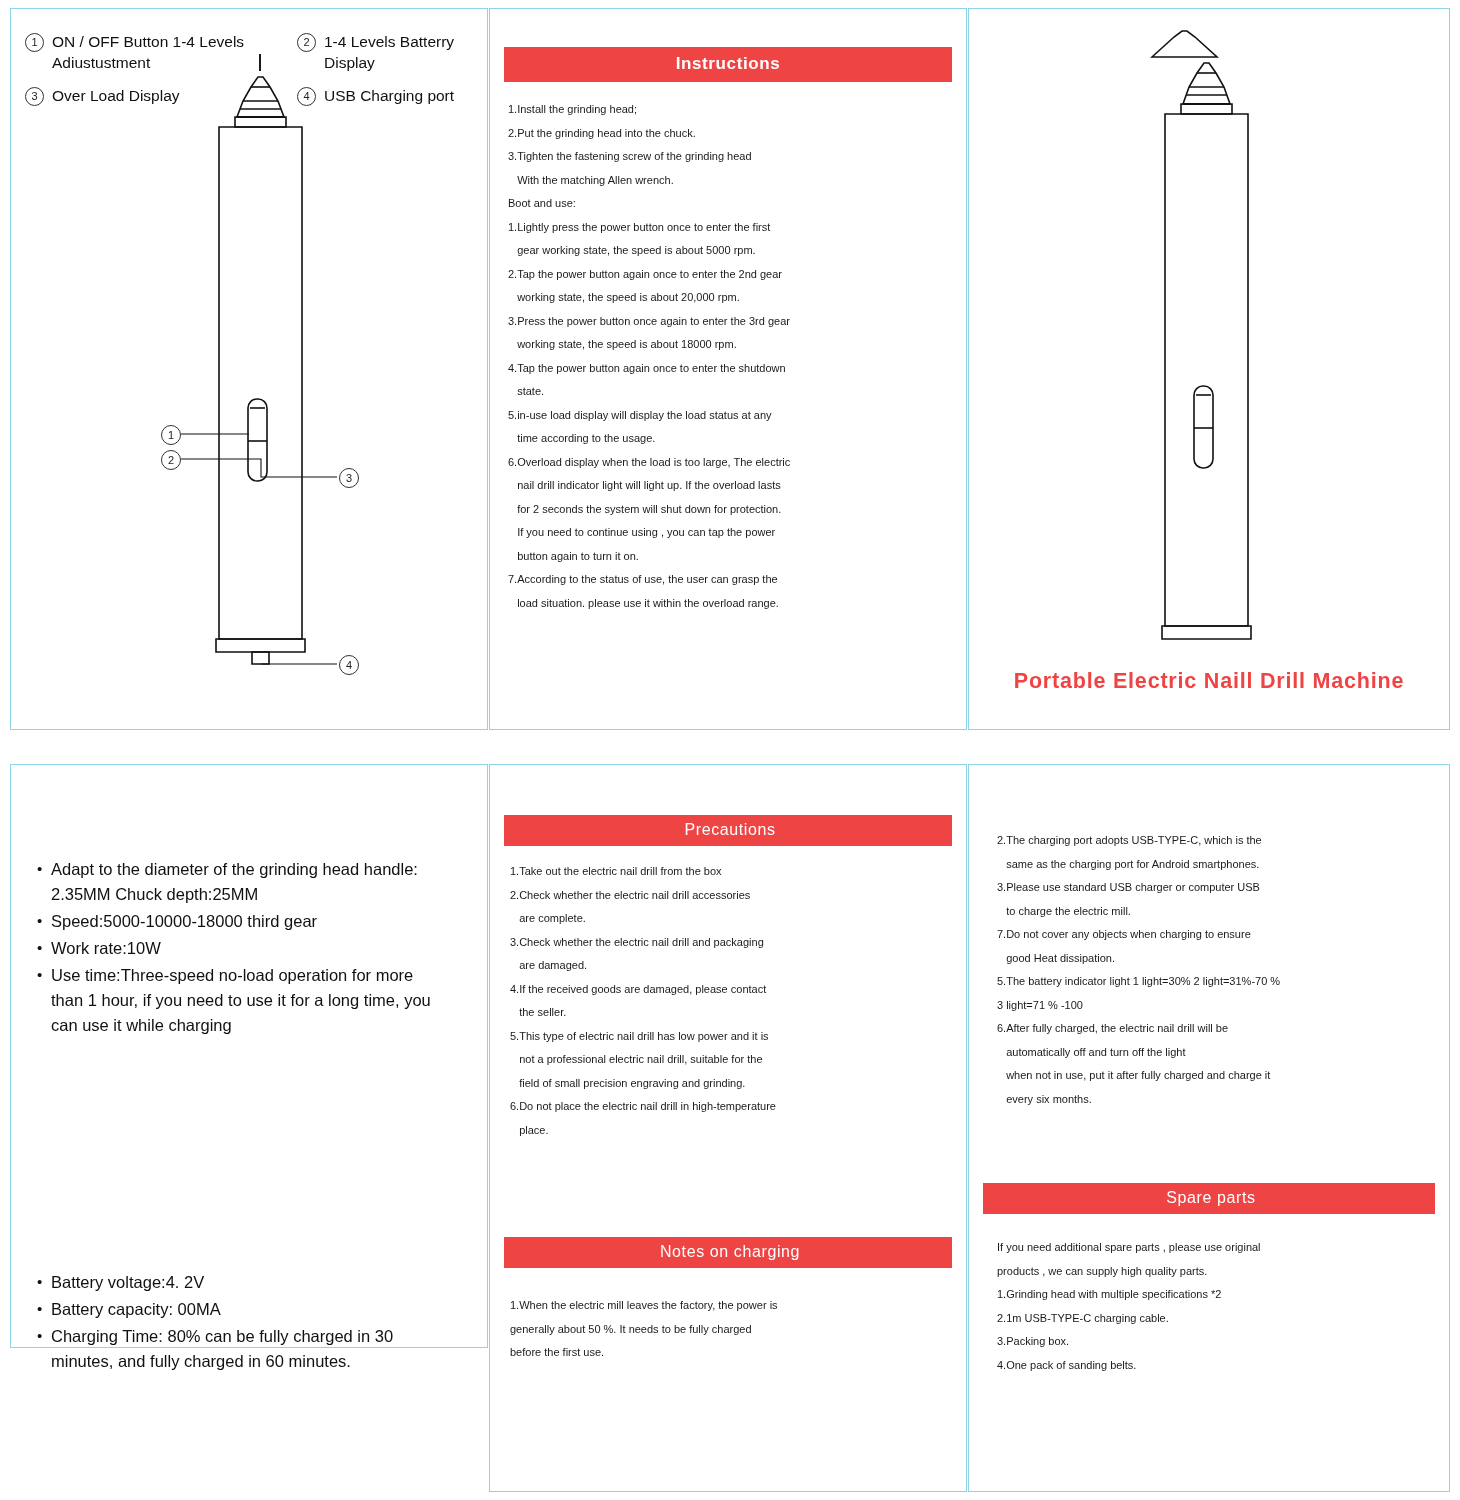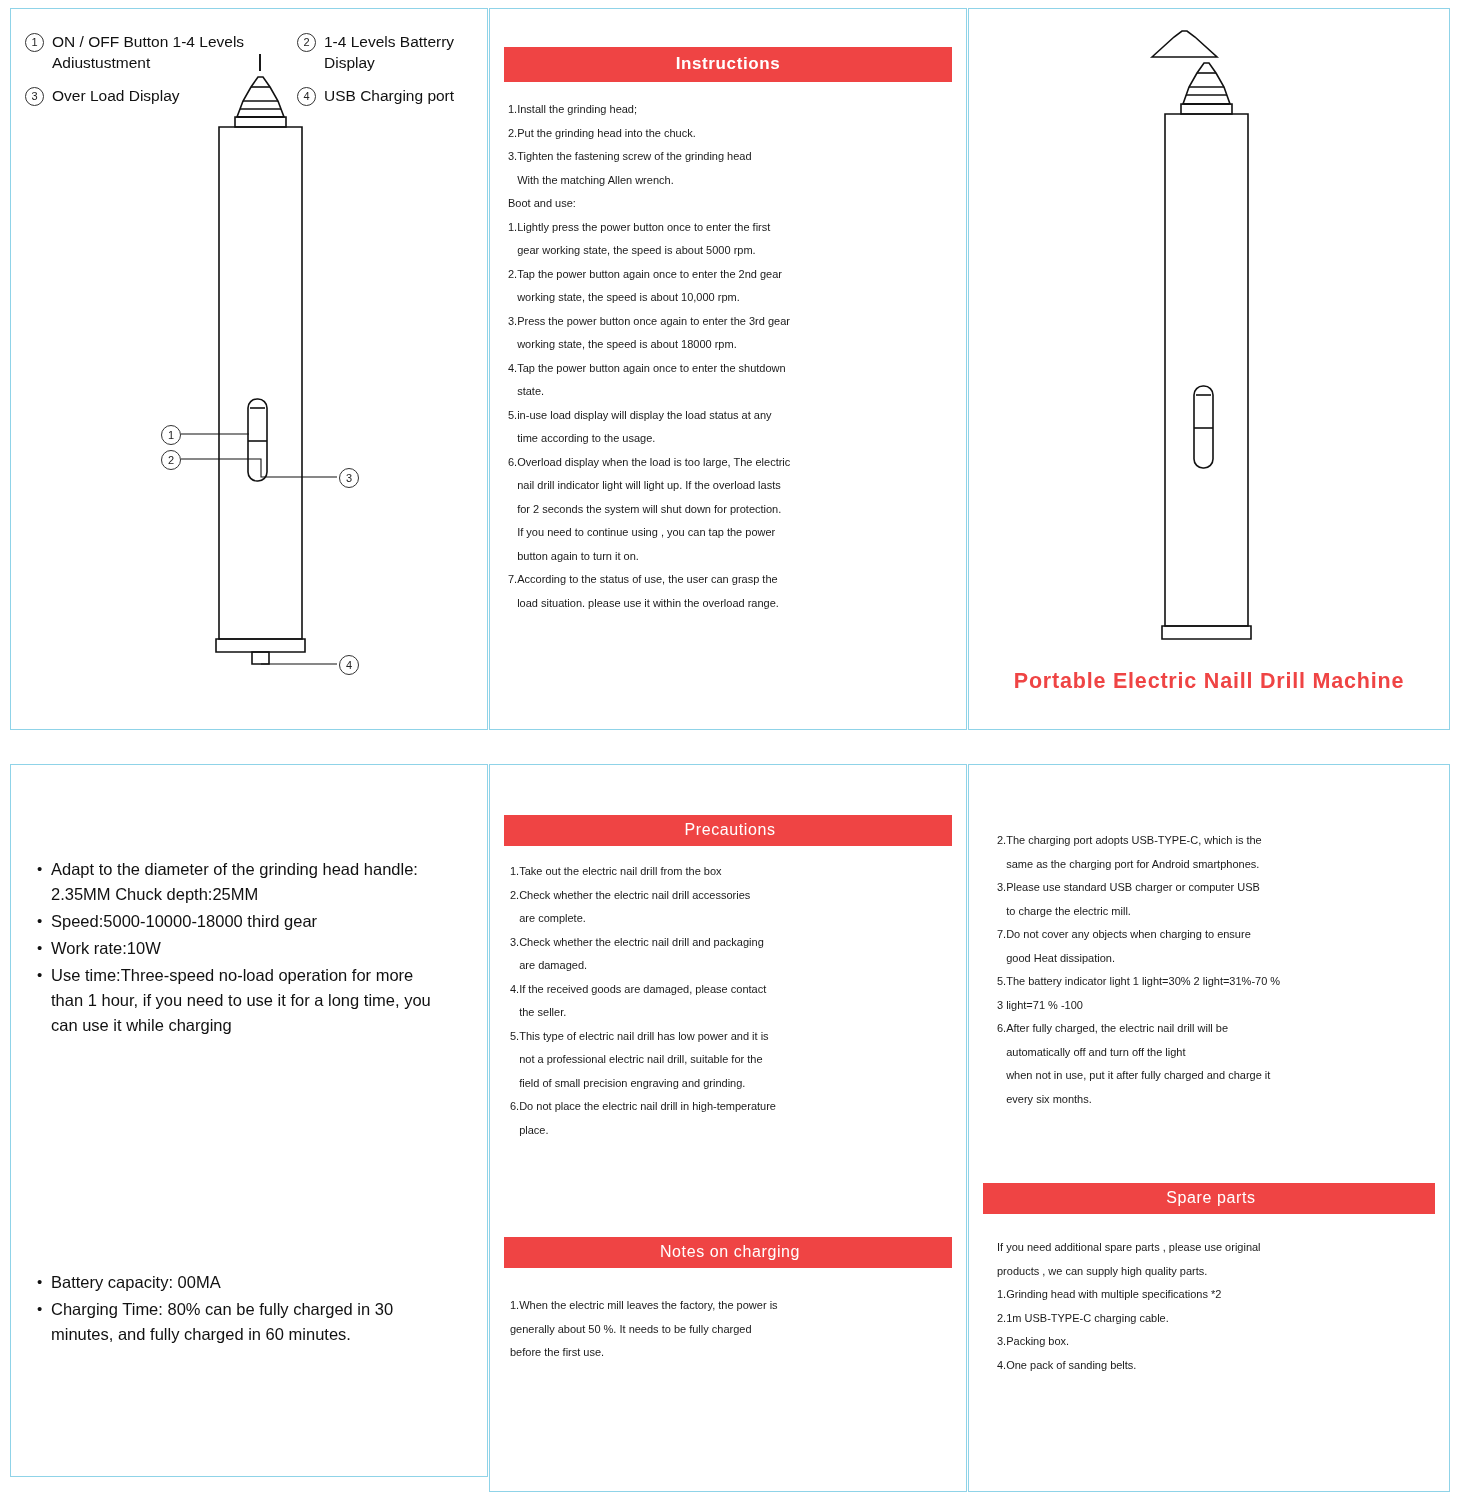--- a/index.html
+++ b/index.html
@@ -26,21 +26,21 @@
   .panel {
     position: absolute;
     border: 1px solid #8fd3e8;
     box-sizing: border-box;
     background: #fff;
   }
   .panel-top-left   { left: 10px;  top: 8px;    width: 478px;  height: 722px; }
   .panel-top-mid    { left: 489px; top: 8px;    width: 478px;  height: 722px; }
   .panel-top-right  { left: 968px; top: 8px;    width: 482px;  height: 722px; }
 
-  .panel-bot-left   { left: 10px;  top: 764px;  width: 478px;  height: 713px; }
+  .panel-bot-left   { left: 10px;  top: 764px;  width: 478px;  height: 584px; }
   .panel-bot-mid    { left: 489px; top: 764px;  width: 478px;  height: 728px; }
   .panel-bot-right  { left: 968px; top: 764px;  width: 482px;  height: 728px; }
 
   
   .bar {
     background: #ef4444;
     color: #ffffff;
     text-align: center;
     font-size: 17px;
     letter-spacing: 0.6px;
@@ -211,21 +211,21 @@
     <div class="bar" style="margin:38px 14px 0 14px;">Instructions</div>
     <div class="body-text" style="margin:16px 14px 0 18px;">
       <span class="li">1.Install the grinding head;</span>
       <span class="li">2.Put the grinding head into the chuck.</span>
       <span class="li">3.Tighten the fastening screw of the grinding head
    With the matching Allen wrench.</span>
       <span class="li">Boot and use:</span>
       <span class="li">1.Lightly press the power button once to enter the first
    gear working state, the speed is about 5000 rpm.</span>
       <span class="li">2.Tap the power button again once to enter the 2nd gear
-   working state, the speed is about 10,000 rpm.</span>
+   working state, the speed is about 20,000 rpm.</span>
       <span class="li">3.Press the power button once again to enter the 3rd gear
    working state, the speed is about 18000 rpm.</span>
       <span class="li">4.Tap the power button again once to enter the shutdown
    state.</span>
       <span class="li">5.in-use load display will display the load status at any
    time according to the usage.</span>
       <span class="li">6.Overload display when the load is too large, The electric
    nail drill indicator light will light up. If the overload lasts
    for 2 seconds the system will shut down for protection.
    If you need to continue using , you can tap the power
@@ -264,20 +264,21 @@
     <div class="bullets" style="margin:92px 22px 0 24px;">
       <div class="bullet">Adapt to the diameter of the grinding head handle:
 2.35MM Chuck depth:25MM</div>
       <div class="bullet">Speed:5000-10000-18000 third gear</div>
       <div class="bullet">Work rate:10W</div>
       <div class="bullet">Use time:Three-speed no-load operation for more
 than 1 hour, if you need to use it for a long time, you
 can use it while charging</div>
     </div>
     <div class="bullets" style="margin:232px 22px 0 24px;">
+      <div class="bullet">Battery voltage:4. 2V</div>
       <div class="bullet">Battery capacity: 00MA</div>
       <div class="bullet">Charging Time: 80% can be fully charged in 30
 minutes, and fully charged in 60 minutes.</div>
     </div>
   </div>
 
   <div class="panel panel-bot-mid">
     <div class="bar thin" style="margin:50px 14px 0 14px;">Precautions</div>
     <div class="body-text" style="margin:14px 14px 0 20px;">
       <span class="li">1.Take out the electric nail drill from the box</span>

